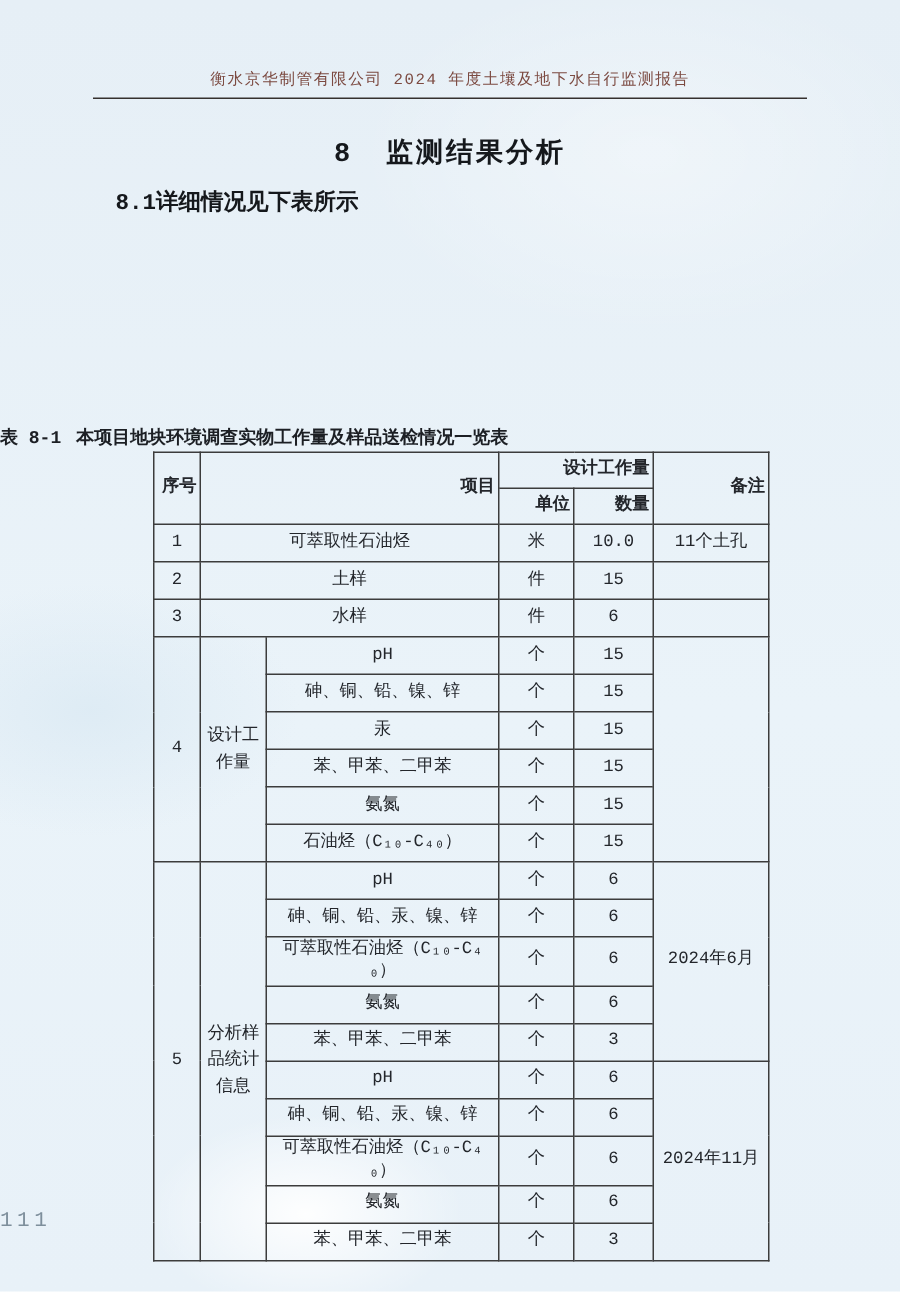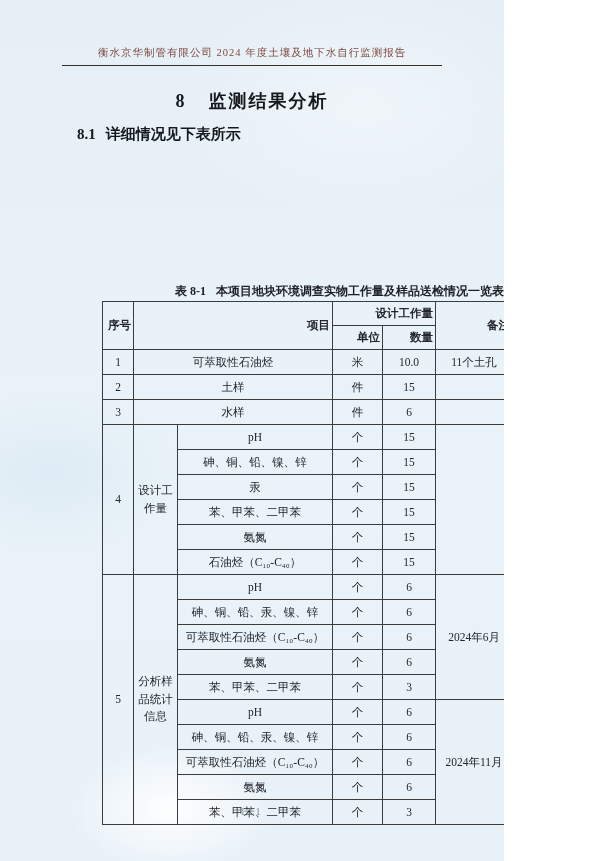--- a/index.html
+++ b/index.html
@@ -1,20 +1,20 @@
 <!DOCTYPE html>
 <html><head>
 <meta charset="utf-8">
 <style>
   html,body { margin:0; padding:0; }
   body { width:600px; height:861px; overflow:hidden; }
   .page {
-    position:relative; width:504px; height:861px; overflow:hidden;
+    position:relative; width:600px; height:861px; overflow:hidden;
     color:#23262b;
-    font-family:Liberation Serif, serif;
+    font-family:Liberation Mono, monospace;
     background:
       radial-gradient(ellipse 150px 95px at 34% 94%, rgba(255,255,255,0.95), rgba(255,255,255,0) 70%),
       radial-gradient(ellipse 260px 160px at 72% 12%, rgba(255,255,255,0.35), rgba(255,255,255,0) 75%),
       radial-gradient(ellipse 200px 120px at 10% 55%, rgba(210,228,240,0.5), rgba(210,228,240,0) 70%),
       linear-gradient(180deg,#e6eff6 0%, #eaf3f9 55%, #e8f1f8 100%);
   }
   .running-head {
     position:absolute; top:46px; left:62px; right:62px;
     text-align:center; font-size:10.5px; letter-spacing:1px;
     color:#7c4a41; padding-bottom:5px; border-bottom:1.5px solid #35302e;
@@ -22,46 +22,46 @@
   }
   .chapter {
     position:absolute; top:89px; left:0; right:0; text-align:center;
     font-size:18px; font-weight:bold; color:#15181c; letter-spacing:2px;
   }
   .chapter .num { margin-right:24px; letter-spacing:0; }
   .section {
     position:absolute; top:125px; left:77px;
     font-size:15px; font-weight:bold; color:#15181c;
   }
-  .section .num { margin-right:10px; }
+  .section .num { }
   .bodytext {
     position:absolute; top:153px; left:77px; width:447px;
     font-size:13.5px; line-height:25.3px; text-align:justify;
   }
   .bodytext p { margin:0; text-indent:2.05em; }
   .tbl-caption {
-    position:absolute; top:283px; left:0; right:0; text-align:right;
+    position:absolute; top:283px; left:0; right:0; text-align:left;
     font-size:12px; font-weight:bold; color:#1c1f24;
   }
   .tbl-caption .lbl { margin-right:10px; }
   table.work {
     position:absolute; top:301px; left:102px; width:410px;
     border-collapse:collapse; table-layout:fixed;
     font-size:11.5px; color:#23262b;
   }
   table.work th, table.work td {
     border:1px solid #3c3c3c; text-align:center; vertical-align:middle;
     padding:1px 2px; height:22px; line-height:1.3;
     overflow:hidden; word-break:break-all;
   }
   table.work thead th { font-weight:bold; height:21px;text-align:right; }
   table.work td.glabel { line-height:1.55; padding:1px 4px; }
   .pageno {
-    position:absolute; top:806px; left:0; right:0; text-align:center;
-    font-size:10px; letter-spacing:3px; color:#7e8f9c;
+    position:absolute; top:806px; left:0; right:0; text-align:left;
+    font-size:14px; letter-spacing:3px; color:#7e8f9c;
   }
 </style>
 </head>
 <body>
 
 <div class="page">
 
   <div class="running-head">衡水京华制管有限公司 2024 年度土壤及地下水自行监测报告</div>
 
   <div class="chapter">

